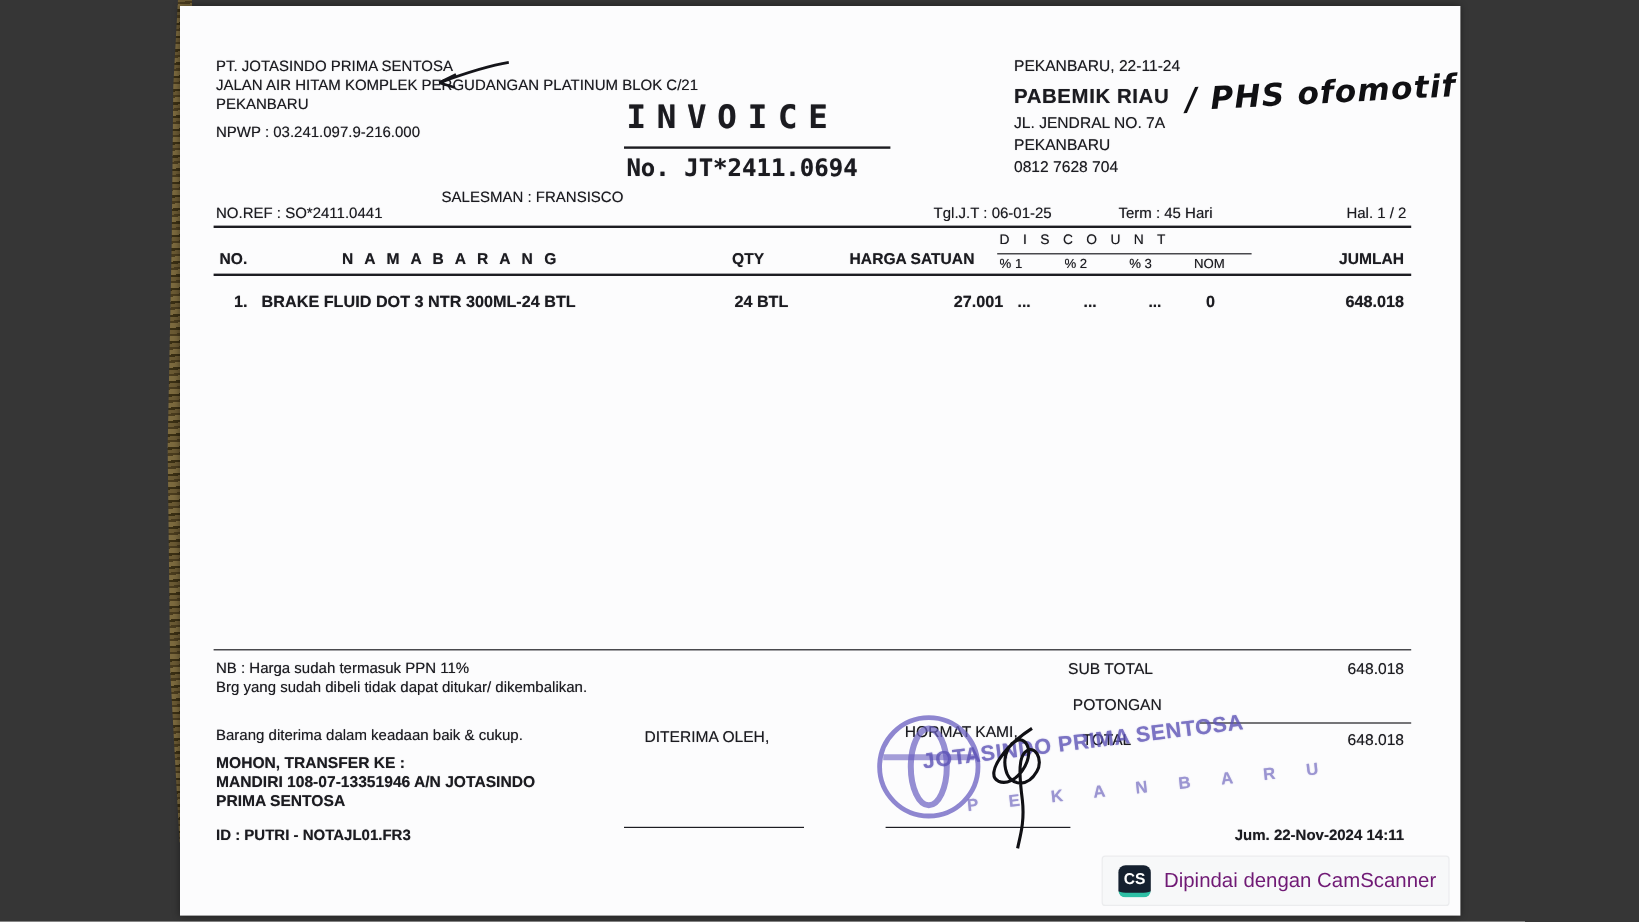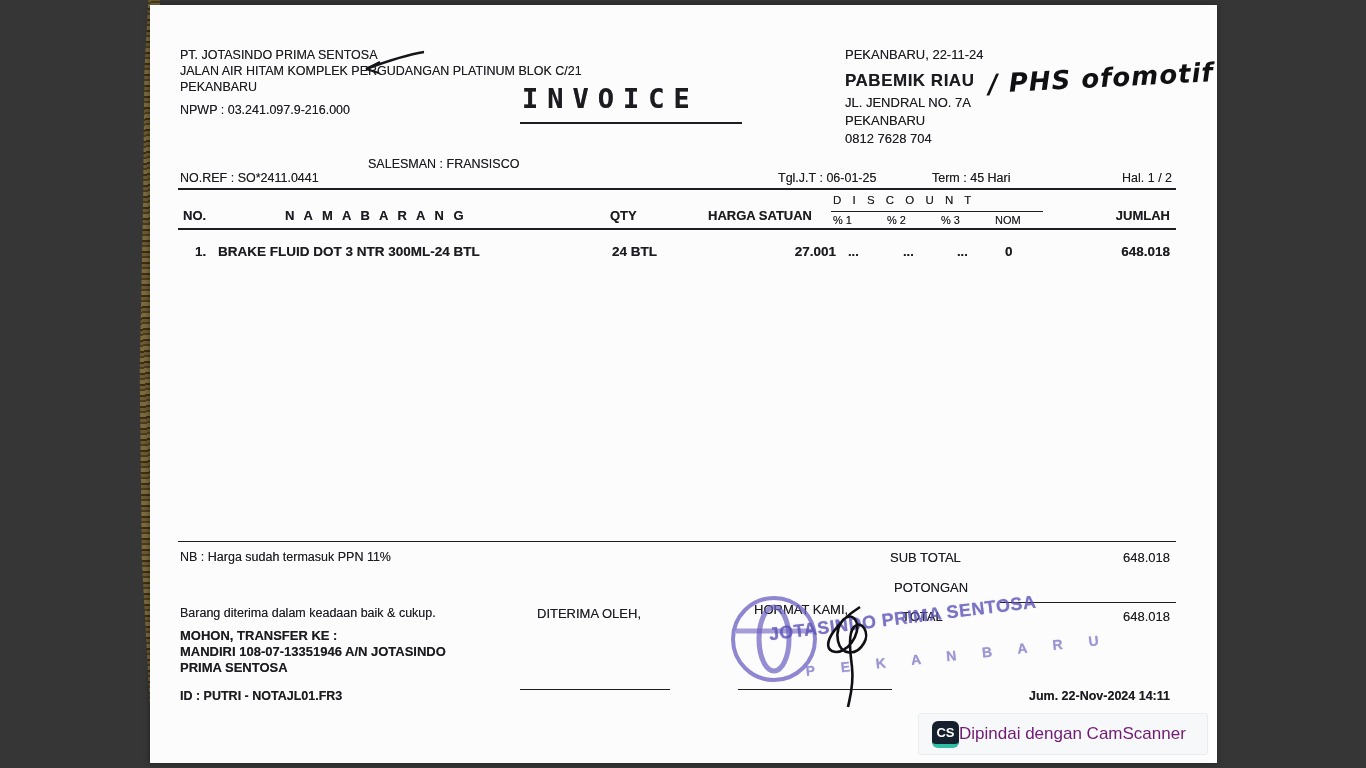--- a/index.html
+++ b/index.html
@@ -32,21 +32,21 @@
     font-size:26px;color:#101013;text-shadow:none;letter-spacing:1px;
   }
   .mono{font-family:"DejaVu Sans Mono",monospace;}
   .stamp-text{
     position:absolute;color:#5b51b5;font-weight:bold;opacity:.8;
     text-shadow:0 0 1px rgba(91,81,181,.7);
   }
   .badge{
     position:absolute;left:768px;top:708px;width:290px;height:42px;
     background:#f7f8f9;border:1px solid #ebecee;border-radius:3px;
-    display:flex;align-items:center;padding-left:13px;box-sizing:border-box;
+    display:flex;align-items:center;gap:11px;padding-left:13px;box-sizing:border-box;
   }
   .cs-logo{
     width:27px;height:27px;border-radius:6px;background:#15202f;
     border-bottom:4px solid #2ebfa5;box-sizing:border-box;
     color:#fff;font-weight:bold;font-size:13px;
     display:flex;align-items:center;justify-content:center;
   }
   .badge-label{font-size:17px;color:#701a75;}
   svg{position:absolute;overflow:visible;}
 </style>
@@ -62,20 +62,21 @@
   <div class="t small" style="left:30px;top:75px;">PEKANBARU</div>
   <div class="t small" style="left:30px;top:98px;">NPWP : 03.241.097.9-216.000</div>
 
   <svg style="left:200px;top:40px;" width="80" height="34">
     <path d="M74,7 C55,10 35,17 16,24" stroke="#15151a" stroke-width="2.4" fill="none"></path>
     <path d="M16,24 L30,17 M16,24 L29,28" stroke="#15151a" stroke-width="2.2" fill="none"></path>
   </svg>
 
   <div class="t mono b ctr" style="left:372px;top:78px;width:226px;font-size:27px;letter-spacing:9px;">INVOICE</div>
   <div class="hr" style="left:370px;top:117px;width:222px;"></div>
+  <div class="t mono b ctr" style="left:372px;top:123px;width:226px;font-size:20px;">No. JT*2411.0694</div>
 
   <div class="t" style="left:695px;top:42px;">PEKANBARU, 22-11-24</div>
   <div class="t b" style="left:695px;top:66px;font-size:17px;letter-spacing:.5px;">PABEMIK RIAU</div>
   <div class="t" style="left:695px;top:90px;">JL. JENDRAL NO. 7A</div>
   <div class="t" style="left:695px;top:108px;">PEKANBARU</div>
   <div class="t" style="left:695px;top:126px;">0812 7628 704</div>
   <div class="t hand" style="left:838px;top:58px;transform:rotate(-3deg);">/ PHS ofomotif</div>
 
   <div class="t small" style="left:30px;top:166px;">NO.REF : SO*2411.0441</div>
   <div class="t small" style="left:218px;top:152px;">SALESMAN : FRANSISCO</div>
@@ -105,20 +106,21 @@
     <div class="t b ctr" style="left:698px;top:239px;width:50px;">...</div>
     <div class="t b ctr" style="left:753px;top:239px;width:50px;">...</div>
     <div class="t b ctr" style="left:807px;top:239px;width:50px;">...</div>
     <div class="t b ctr" style="left:855px;top:239px;width:50px;font-size:13.5px;">0</div>
     <div class="t b rt" style="left:920px;top:239px;width:100px;font-size:13.5px;">648.018</div>
   </div>
 
   <div class="hr thin" style="left:28px;top:536px;width:998px;"></div>
 
   <div class="t small" style="left:30px;top:545px;">NB : Harga sudah termasuk PPN 11%</div>
+  <div class="t small" style="left:30px;top:561px;">Brg yang sudah dibeli tidak dapat ditukar/ dikembalikan.</div>
   <div class="t small" style="left:30px;top:601px;">Barang diterima dalam keadaan baik &amp; cukup.</div>
 
   <div class="t" style="left:740px;top:545px;">SUB TOTAL</div>
   <div class="t rt" style="left:920px;top:545px;width:100px;">648.018</div>
   <div class="t" style="left:744px;top:575px;">POTONGAN</div>
   <div class="t" style="left:752px;top:604px;">TOTAL</div>
   <div class="hr thin" style="left:850px;top:597px;width:176px;"></div>
   <div class="t rt" style="left:920px;top:604px;width:100px;">648.018</div>
 
   <div class="t" style="left:387px;top:601px;">DITERIMA OLEH,</div>

